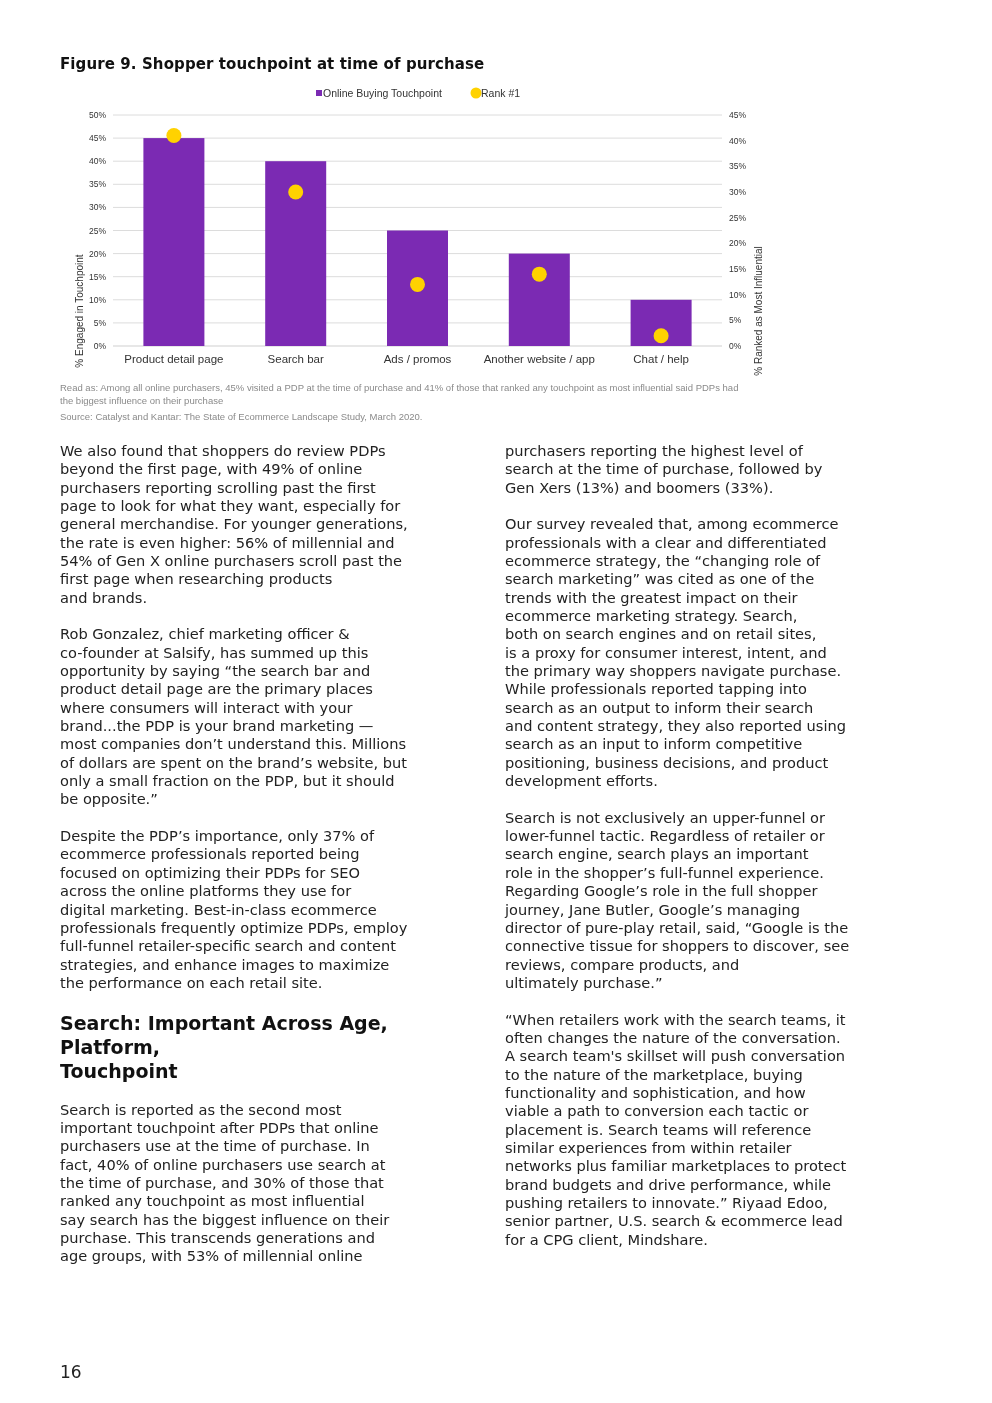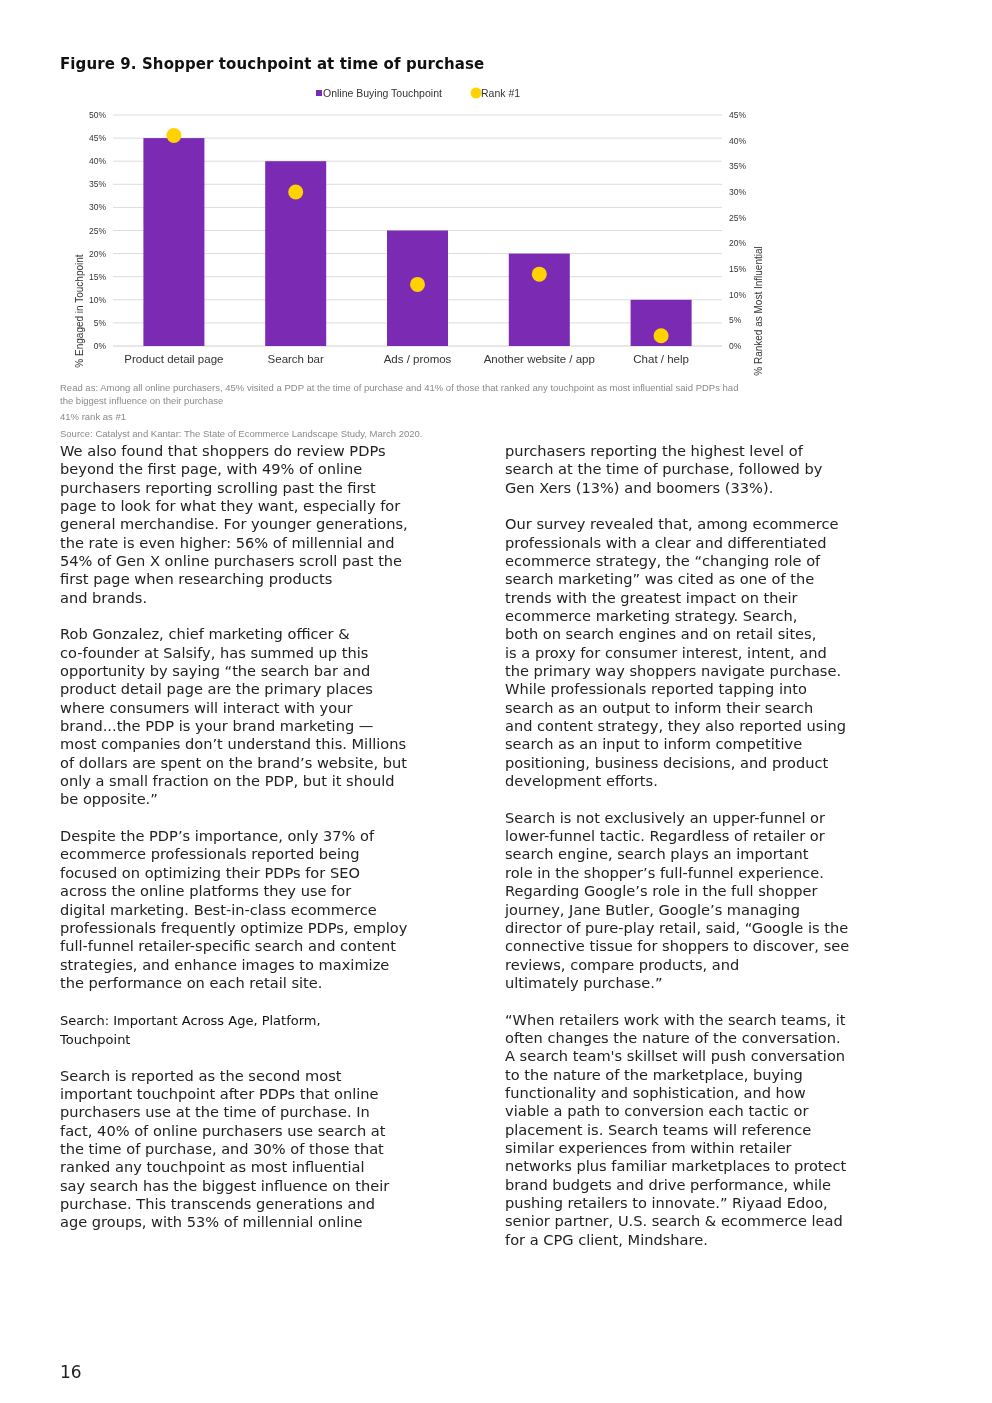--- a/index.html
+++ b/index.html
@@ -10,21 +10,21 @@
   #chart { position: absolute; left: 0; top: 80px; }
   #chart text { font-family: "Liberation Sans", sans-serif; }
   .notes { position: absolute; left: 60px; top: 382px; width: 690px; font-size: 9.5px; color: #8a8a8a;
            font-family: "Liberation Sans", sans-serif; line-height: 12.5px; }
   .notes p { margin: 0 0 4px 0; }
   .col { position: absolute; top: 442px; font-size: 14.6px; line-height: 18.35px; color: #222;
          font-family: "DejaVu Sans", sans-serif; }
   .col-left { left: 60px; width: 362px; }
   .col-right { left: 505px; width: 355px; }
   .col p { margin: 0 0 18.3px 0; white-space: pre-line; }
-  .col h2 { font-size: 13px; line-height: 19px; margin: 0 0 18px 0; font-weight: normal; color: #111; }
+  .col h2 { font-size: 19px; line-height: 24px; margin: 0 0 18px 0; font-weight: bold; color: #111; }
   .page-num { position: absolute; left: 60px; top: 1362px; font-size: 17px; color: #222; }
 </style>
 </head>
 <body>
 
 <div class="fig-title">Figure 9. Shopper touchpoint at time of purchase</div>
 
 <svg id="chart" width="992" height="300" viewBox="0 0 992 300">
   <g id="legend">
     <rect x="316" y="10" width="6" height="6" fill="#7b2ab3"></rect>
@@ -90,21 +90,20 @@
       <text x="417.5" y="283" text-anchor="middle" font-size="11.5" fill="#333">Ads / promos</text>
       <text x="539.3" y="283" text-anchor="middle" font-size="11.5" fill="#333">Another website / app</text>
       <text x="661.1" y="283" text-anchor="middle" font-size="11.5" fill="#333">Chat / help</text>
     </g>
   <text transform="translate(83,231) rotate(-90)" text-anchor="middle" font-size="10" fill="#333">% Engaged in Touchpoint</text>
   <text transform="translate(762,231) rotate(-90)" text-anchor="middle" font-size="10" fill="#333">% Ranked as Most Influential</text>
 </svg>
 
 <div class="notes">
   <p>Read as: Among all online purchasers, 45% visited a PDP at the time of purchase and 41% of those that ranked any touchpoint as most influential said PDPs had the biggest influence on their purchase</p>
-  <p>41% rank as #1</p>
   <p>Source: Catalyst and Kantar: The State of Ecommerce Landscape Study, March 2020.</p>
 </div>
 
 <div class="col col-left" id="col-left">
     <p>We also found that shoppers do review PDPs
 beyond the first page, with 49% of online
 purchasers reporting scrolling past the first
 page to look for what they want, especially for
 general merchandise. For younger generations,
 the rate is even higher: 56% of millennial and

